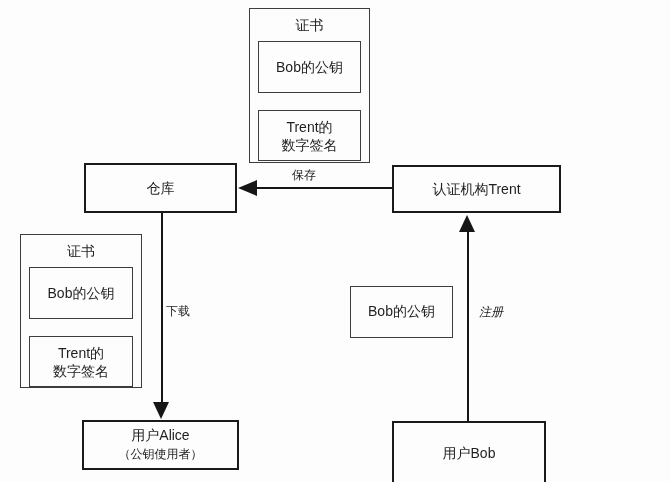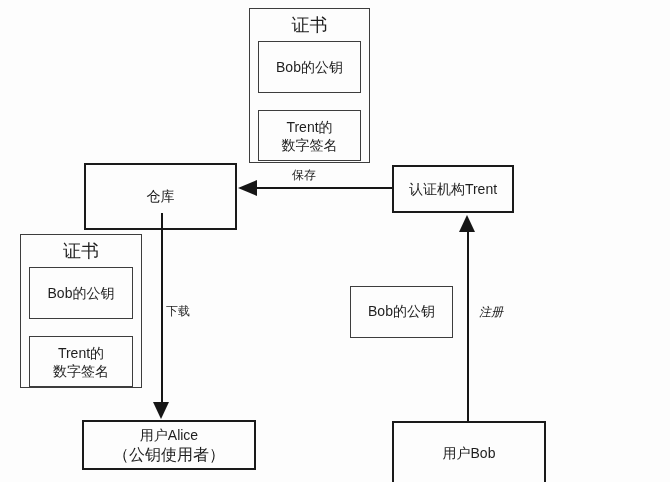--- a/index.html
+++ b/index.html
@@ -23,42 +23,42 @@
     background: #fdfdfd;
     display: flex;
     flex-direction: column;
     align-items: center;
     justify-content: center;
     text-align: center;
     font-size: 14px;
     line-height: 19px;
     box-sizing: border-box;
   }
-  .node .sub { font-size: 16px; }
-  #node-repository { left: 84px;  top: 163px; width: 153px; height: 67px; }
-  #node-ca         { left: 392px; top: 165px; width: 122px; height: 48px; }
-  #node-alice      { left: 82px;  top: 420px; width: 174px; height: 50px; }
+  .node .sub { font-size: 12px; }
+  #node-repository { left: 84px;  top: 163px; width: 153px; height: 50px; }
+  #node-ca         { left: 392px; top: 165px; width: 169px; height: 48px; }
+  #node-alice      { left: 82px;  top: 420px; width: 157px; height: 50px; }
   #node-bob        { left: 392px; top: 421px; width: 154px; height: 65px; justify-content: center; }
   
   .thinbox {
     position: absolute;
     border: 1px solid #3d3d3d;
     background: #fdfdfd;
     box-sizing: border-box;
   }
   #box-bob-key {
     left: 350px; top: 286px; width: 103px; height: 52px;
     display: flex; align-items: center; justify-content: center;
     font-size: 14px;
   }
   .cert { text-align: center; }
   #cert-top  { left: 249px; top: 8px;   width: 121px; height: 155px; }
   #cert-left { left: 20px;  top: 234px; width: 122px; height: 154px; }
   .cert-title {
-    font-size: 18px;
+    font-size: 14px;
     margin: 8px 0 0 0;
     height: 17px;
     line-height: 17px;
   }
   .cert-field {
     border: 1px solid #3d3d3d;
     margin: 7px 8px 0 8px;
     height: 52px;
     display: flex;
     align-items: center;

